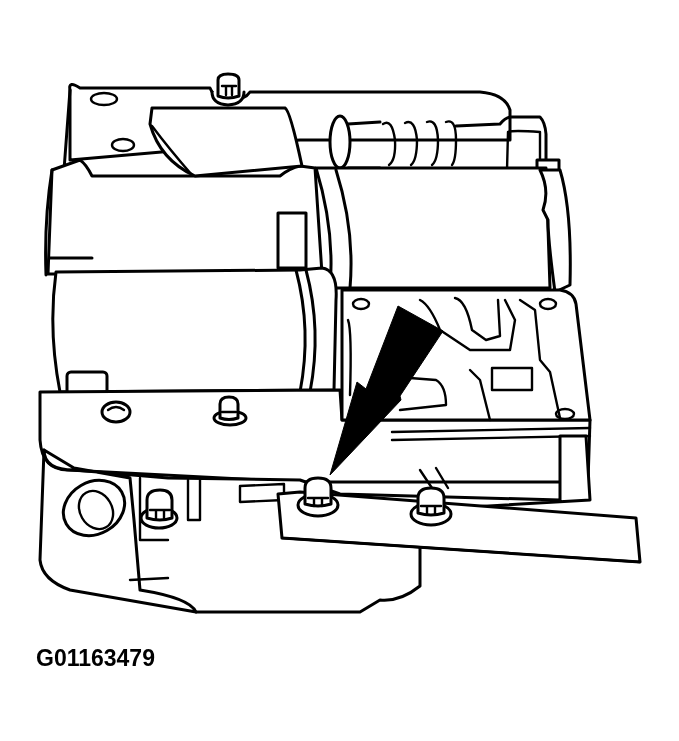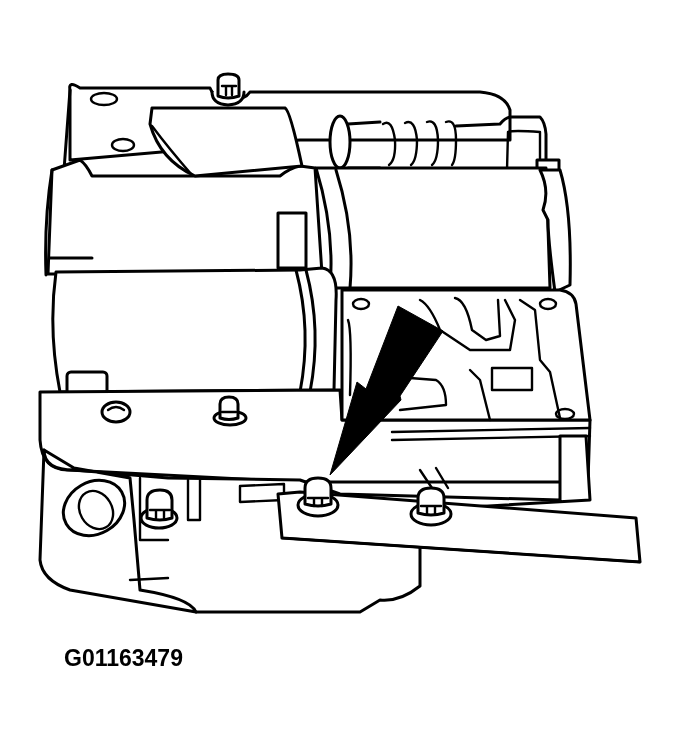--- a/index.html
+++ b/index.html
@@ -6,21 +6,21 @@
     body { width: 679px; height: 741px; position: relative; overflow: hidden; }
     .figure { position: absolute; left: 0; top: 0; width: 679px; height: 741px; }
     .figure svg { width: 679px; height: 741px; display: block; }
     .ln { fill: none; stroke: #000; stroke-width: 3; stroke-linejoin: round; stroke-linecap: round; }
     .ln2 { fill: none; stroke: #000; stroke-width: 2.4; stroke-linejoin: round; stroke-linecap: round; }
     .wf { fill: #fff; stroke: #000; stroke-width: 3; stroke-linejoin: round; stroke-linecap: round; }
     .blk { fill: #000; stroke: #000; stroke-width: 1; }
     .caption {
       position: absolute; left: 36px; top: 645px;
       font-family: "Liberation Sans", sans-serif; font-weight: bold;
-      font-size: 23px; color: #000; letter-spacing: 0px; margin-left: 28px;
+      font-size: 23px; color: #000; letter-spacing: 0px;
     }
   </style>
 </head>
 <body>
 
 <div class="figure">
   <svg viewBox="0 0 679 741" xmlns="http://www.w3.org/2000/svg">
 
     <g>
       <path class="wf" d="M70 90 Q68 80 80 88 L210 88 Q215 100 230 100 Q245 100 250 92 L480 92 Q505 94 510 110 L510 140 L300 140 L70 160 Z"></path>

